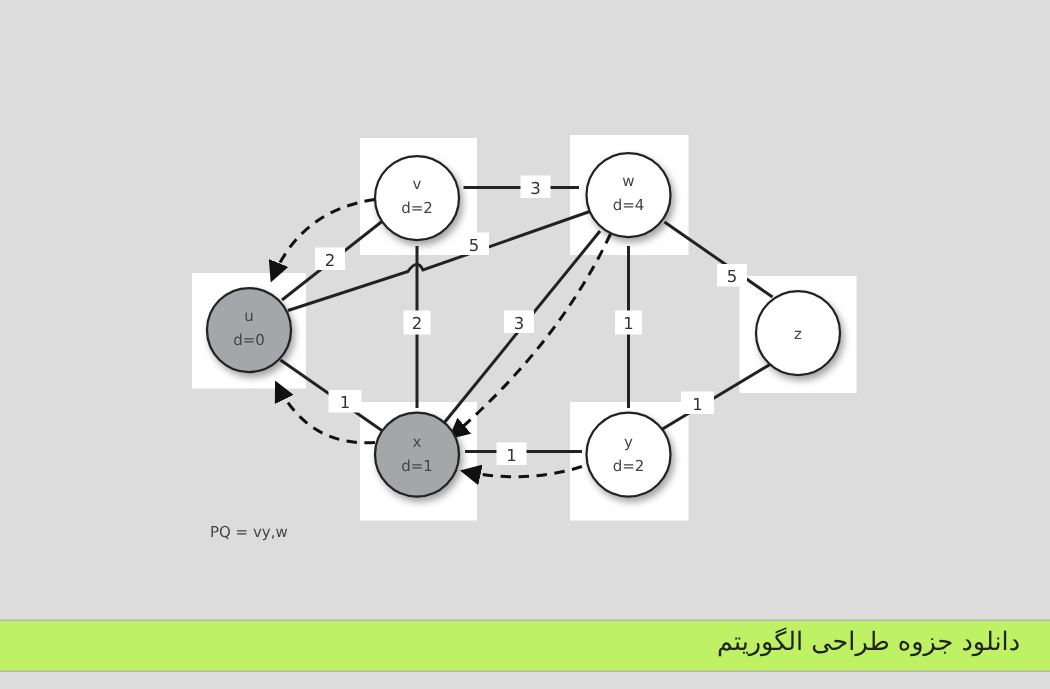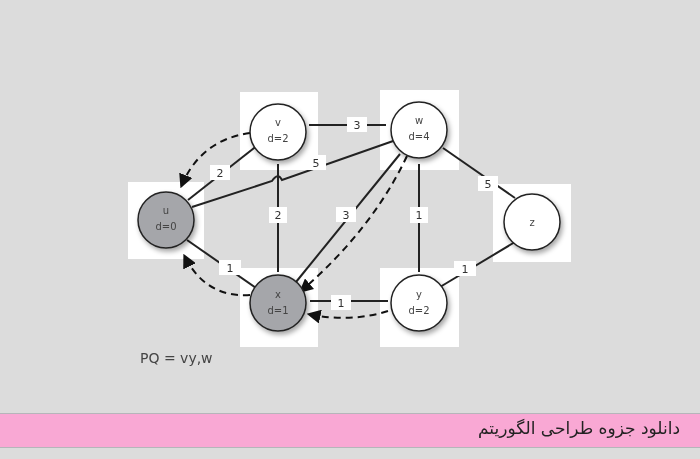--- a/index.html
+++ b/index.html
@@ -1,21 +1,21 @@
 <!DOCTYPE html>
 <html><head>
 <meta charset="utf-8">
 <style>
   html, body { margin:0; padding:0; }
   body { width:700px; height:459px; background:#dcdcdc; position:relative; overflow:hidden; font-family:"DejaVu Sans", sans-serif; }
   #graph { position:absolute; left:0; top:0; width:700px; height:459px; }
   .node-label { font-family:"DejaVu Sans", sans-serif; font-size:10px; fill:#444; }
   .edge-label-text { font-family:"DejaVu Sans", sans-serif; font-size:11px; fill:#333; }
-  .pq { position:absolute; left:140px; top:350px; font-size:14px; color:#444; font-family:"DejaVu Sans", sans-serif; }
-  .banner { position:absolute; left:0; top:413px; width:700px; height:33px; background:#f9a8d4; border-top:1px solid #b6b5ba; border-bottom:1px solid #b6b5ba;text-decoration:underline; }
+  .pq { position:absolute; left:140px; top:350px; font-size:10px; color:#444; font-family:"DejaVu Sans", sans-serif; }
+  .banner { position:absolute; left:0; top:413px; width:700px; height:33px; background:#bef264; border-top:1px solid #b6b5ba; border-bottom:1px solid #b6b5ba;text-decoration:underline; }
   .banner-text { position:absolute; right:20px; top:4px; font-size:17px; color:#222; direction:rtl; font-family:"DejaVu Sans", sans-serif; }
 </style>
 </head>
 <body>
 
 <svg id="graph" viewBox="0 0 700 459">
   <defs>
     <marker id="arrow" viewBox="0 0 10 10" refX="9" refY="5" markerWidth="7" markerHeight="7" orient="auto-start-reverse">
       <path d="M0,0 L10,5 L0,10 z" fill="#111"></path>
     </marker>

